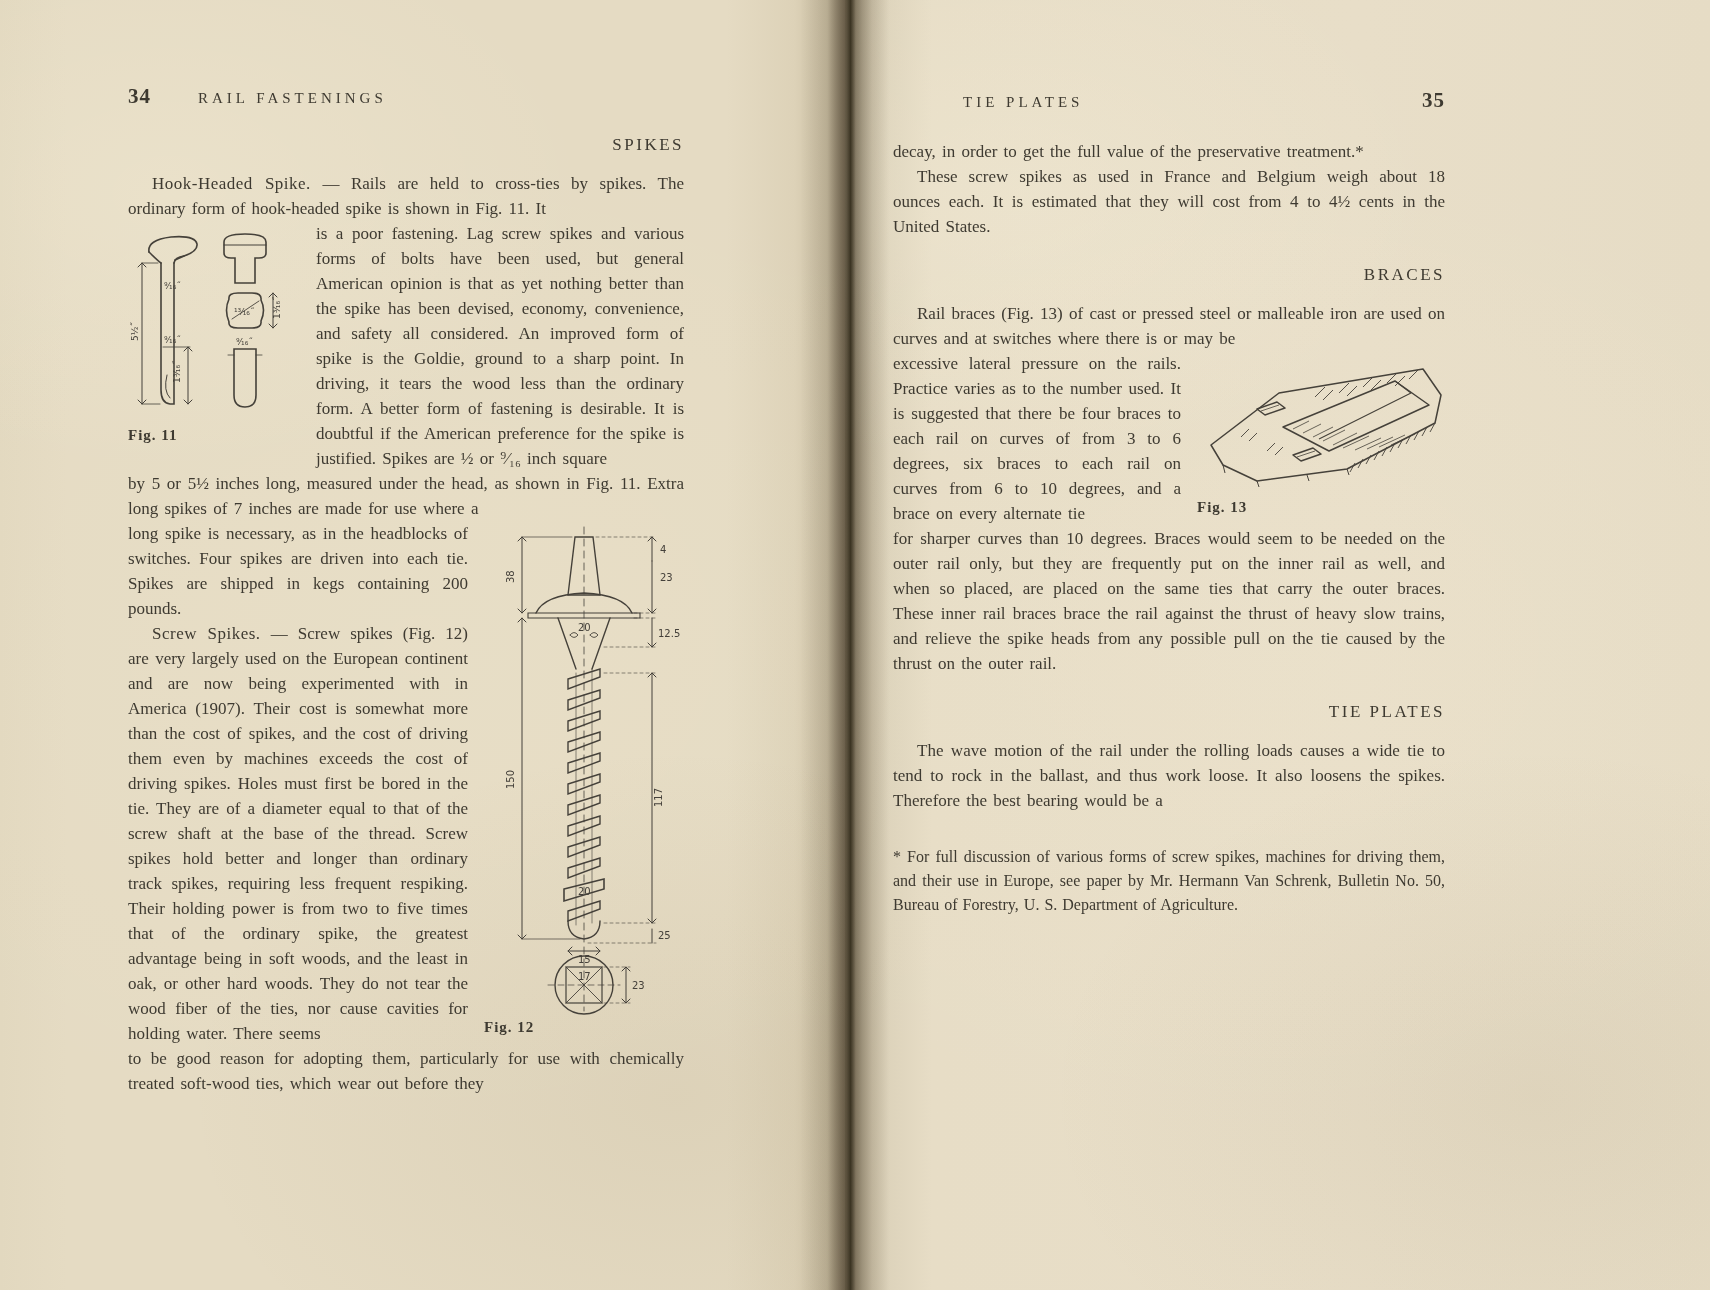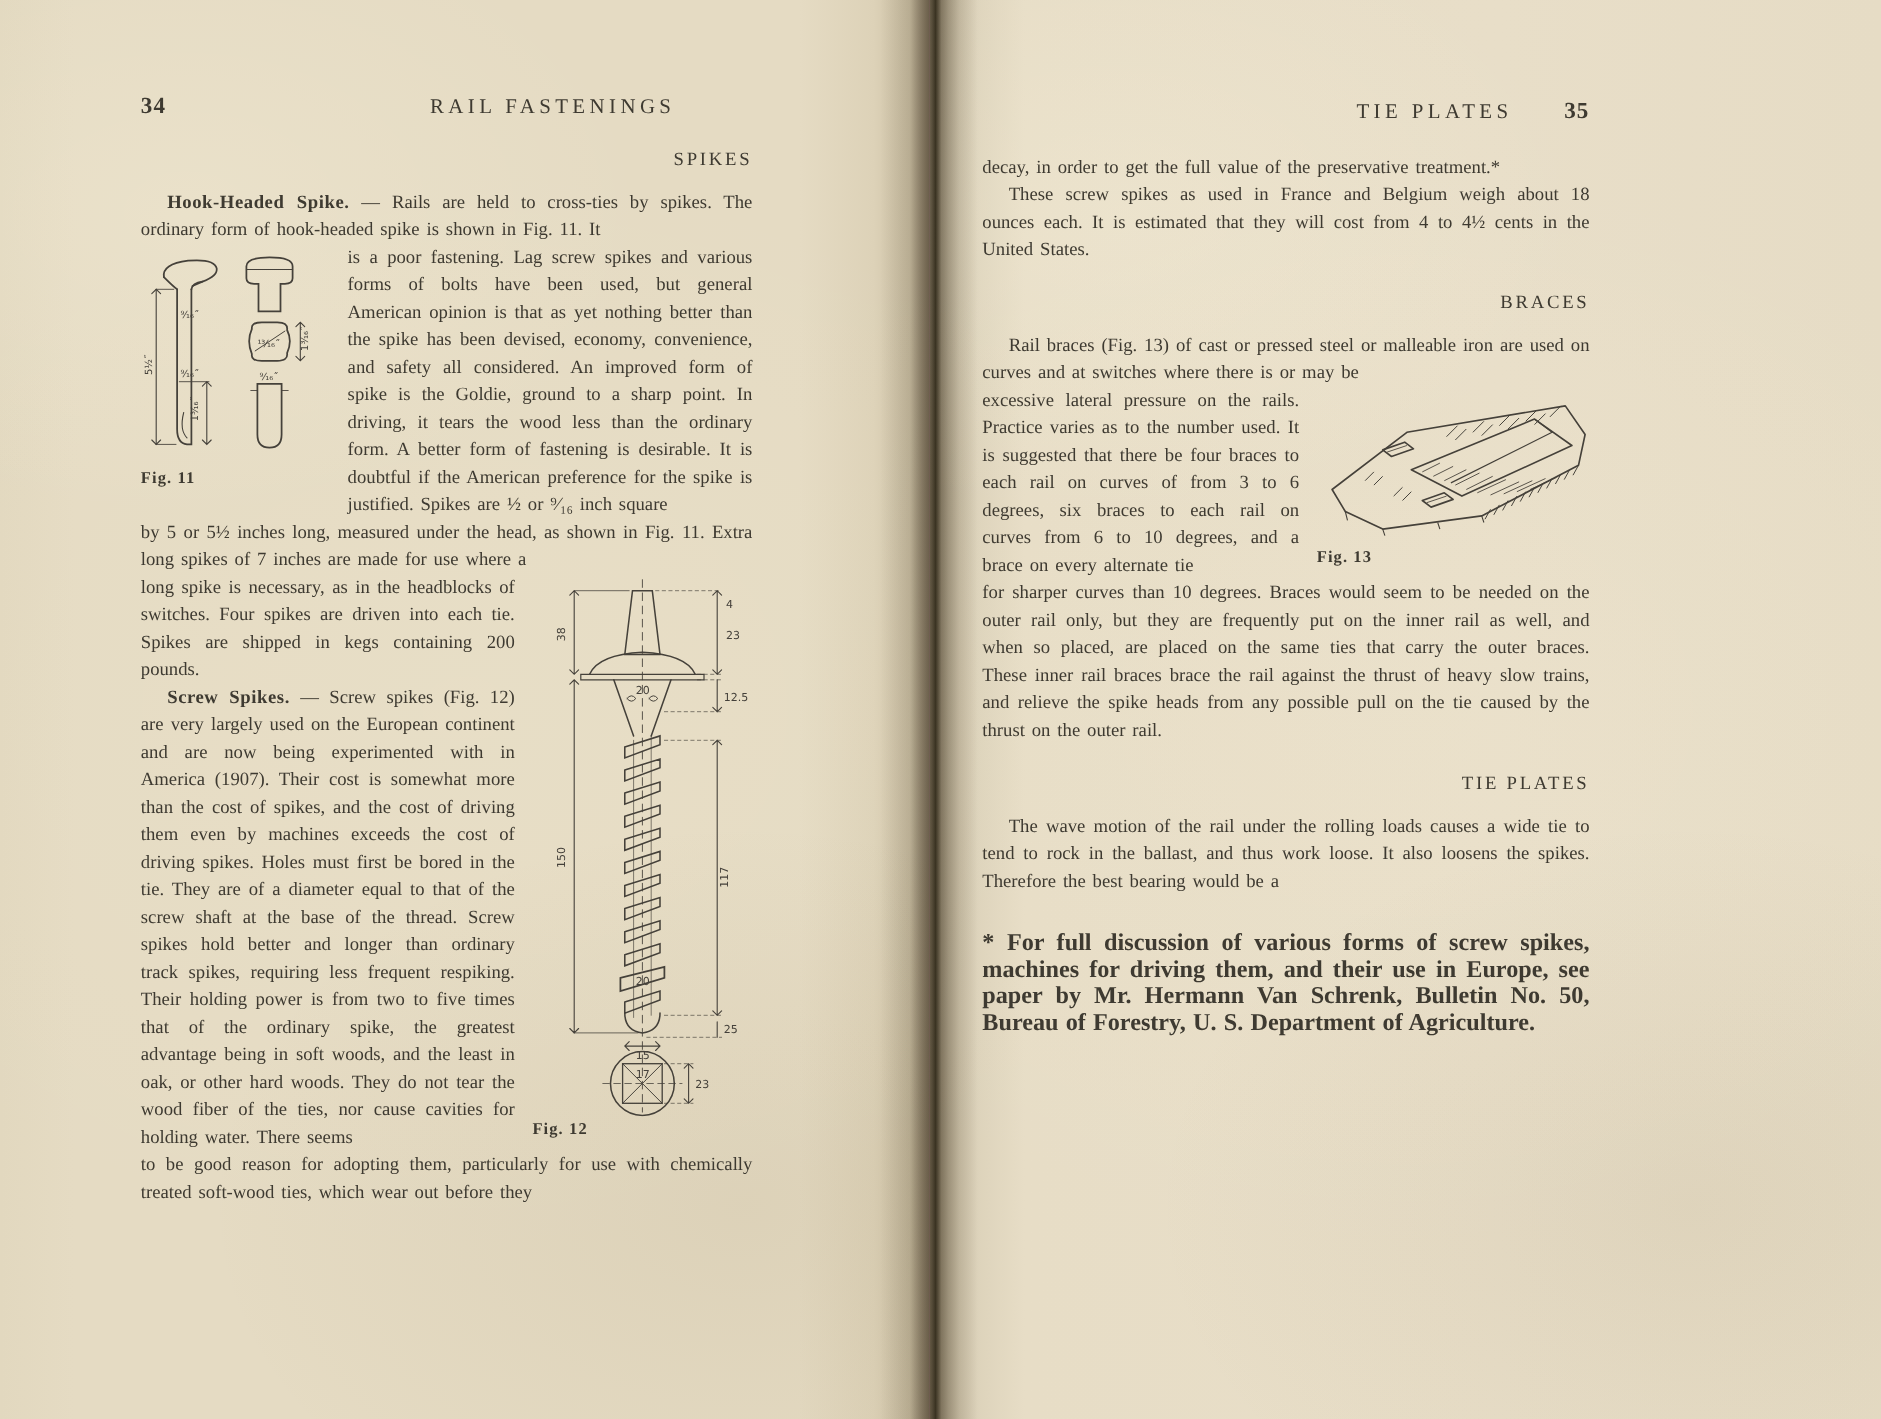--- a/index.html
+++ b/index.html
@@ -21,36 +21,36 @@
     position:absolute;top:0;left:800px;width:90px;height:1290px;z-index:3;pointer-events:none;
     background:linear-gradient(90deg,rgba(58,49,32,0) 0%,rgba(58,49,32,0.12) 30%,rgba(54,46,30,0.55) 51%,#3a3322 56%,rgba(58,49,32,0.40) 62%,rgba(58,49,32,0.10) 80%,rgba(58,49,32,0) 100%);
   }
   .content{position:relative;z-index:2;}
   .page-left .content{margin:84px 62px 0 128px;width:556px;}
   .page-right .content{margin:88px 62px 0 48px;width:552px;}
 
   .running-head{display:flex;align-items:baseline;margin-bottom:2px;}
   .folio{font-size:21px;font-weight:bold;letter-spacing:1px;width:70px;}
   .page-right .folio{text-align:right;}
-  .rh-title{flex:1;text-align:right;font-size:19px;letter-spacing:4px;}
+  .rh-title{flex:1;text-align:left;font-size:15px;letter-spacing:4px;}
   .section-head{text-align:right;font-size:17px;letter-spacing:2.5px;margin:26px 0 16px 0;}
   p.body{
     font-size:17px;line-height:25px;text-align:justify;margin:0;
     word-spacing:2px;
   }
   p.indent{text-indent:24px;}
-  .lead{font-weight:bold;letter-spacing:0.5px;}
+  .lead{font-weight:normal;letter-spacing:0.5px;}
   .wrapzone{overflow:visible;}
   .wrapzone::after{content:"";display:block;clear:none;}
   .clearit{clear:both;}
   .fig{position:relative;}
   .fig-left{float:left;margin:6px 20px 4px 0;}
   .fig-right{float:right;margin:2px 0 4px 16px;}
   .fig-caption{text-align:left;font-weight:bold;font-size:15px;letter-spacing:1px;margin-top:4px;}
-  .footnote{font-size:22px;line-height:24px;text-align:justify;margin-top:32px;word-spacing:1px;font-weight:bold;}
+  .footnote{font-size:16px;line-height:24px;text-align:justify;margin-top:32px;word-spacing:1px;}
   svg{display:block;}
   svg text{font-family:"DejaVu Sans","Liberation Sans",sans-serif;fill:#44403a;}
   
   .page::before{
     content:"";position:absolute;inset:0;z-index:1;pointer-events:none;
     background:
       radial-gradient(ellipse 600px 400px at 20% 15%,rgba(255,250,230,0.20),rgba(0,0,0,0) 70%),
       radial-gradient(ellipse 700px 500px at 80% 85%,rgba(120,100,60,0.08),rgba(0,0,0,0) 70%),
       radial-gradient(ellipse 900px 700px at 50% 50%,rgba(255,248,225,0.10),rgba(0,0,0,0) 75%);
   }

